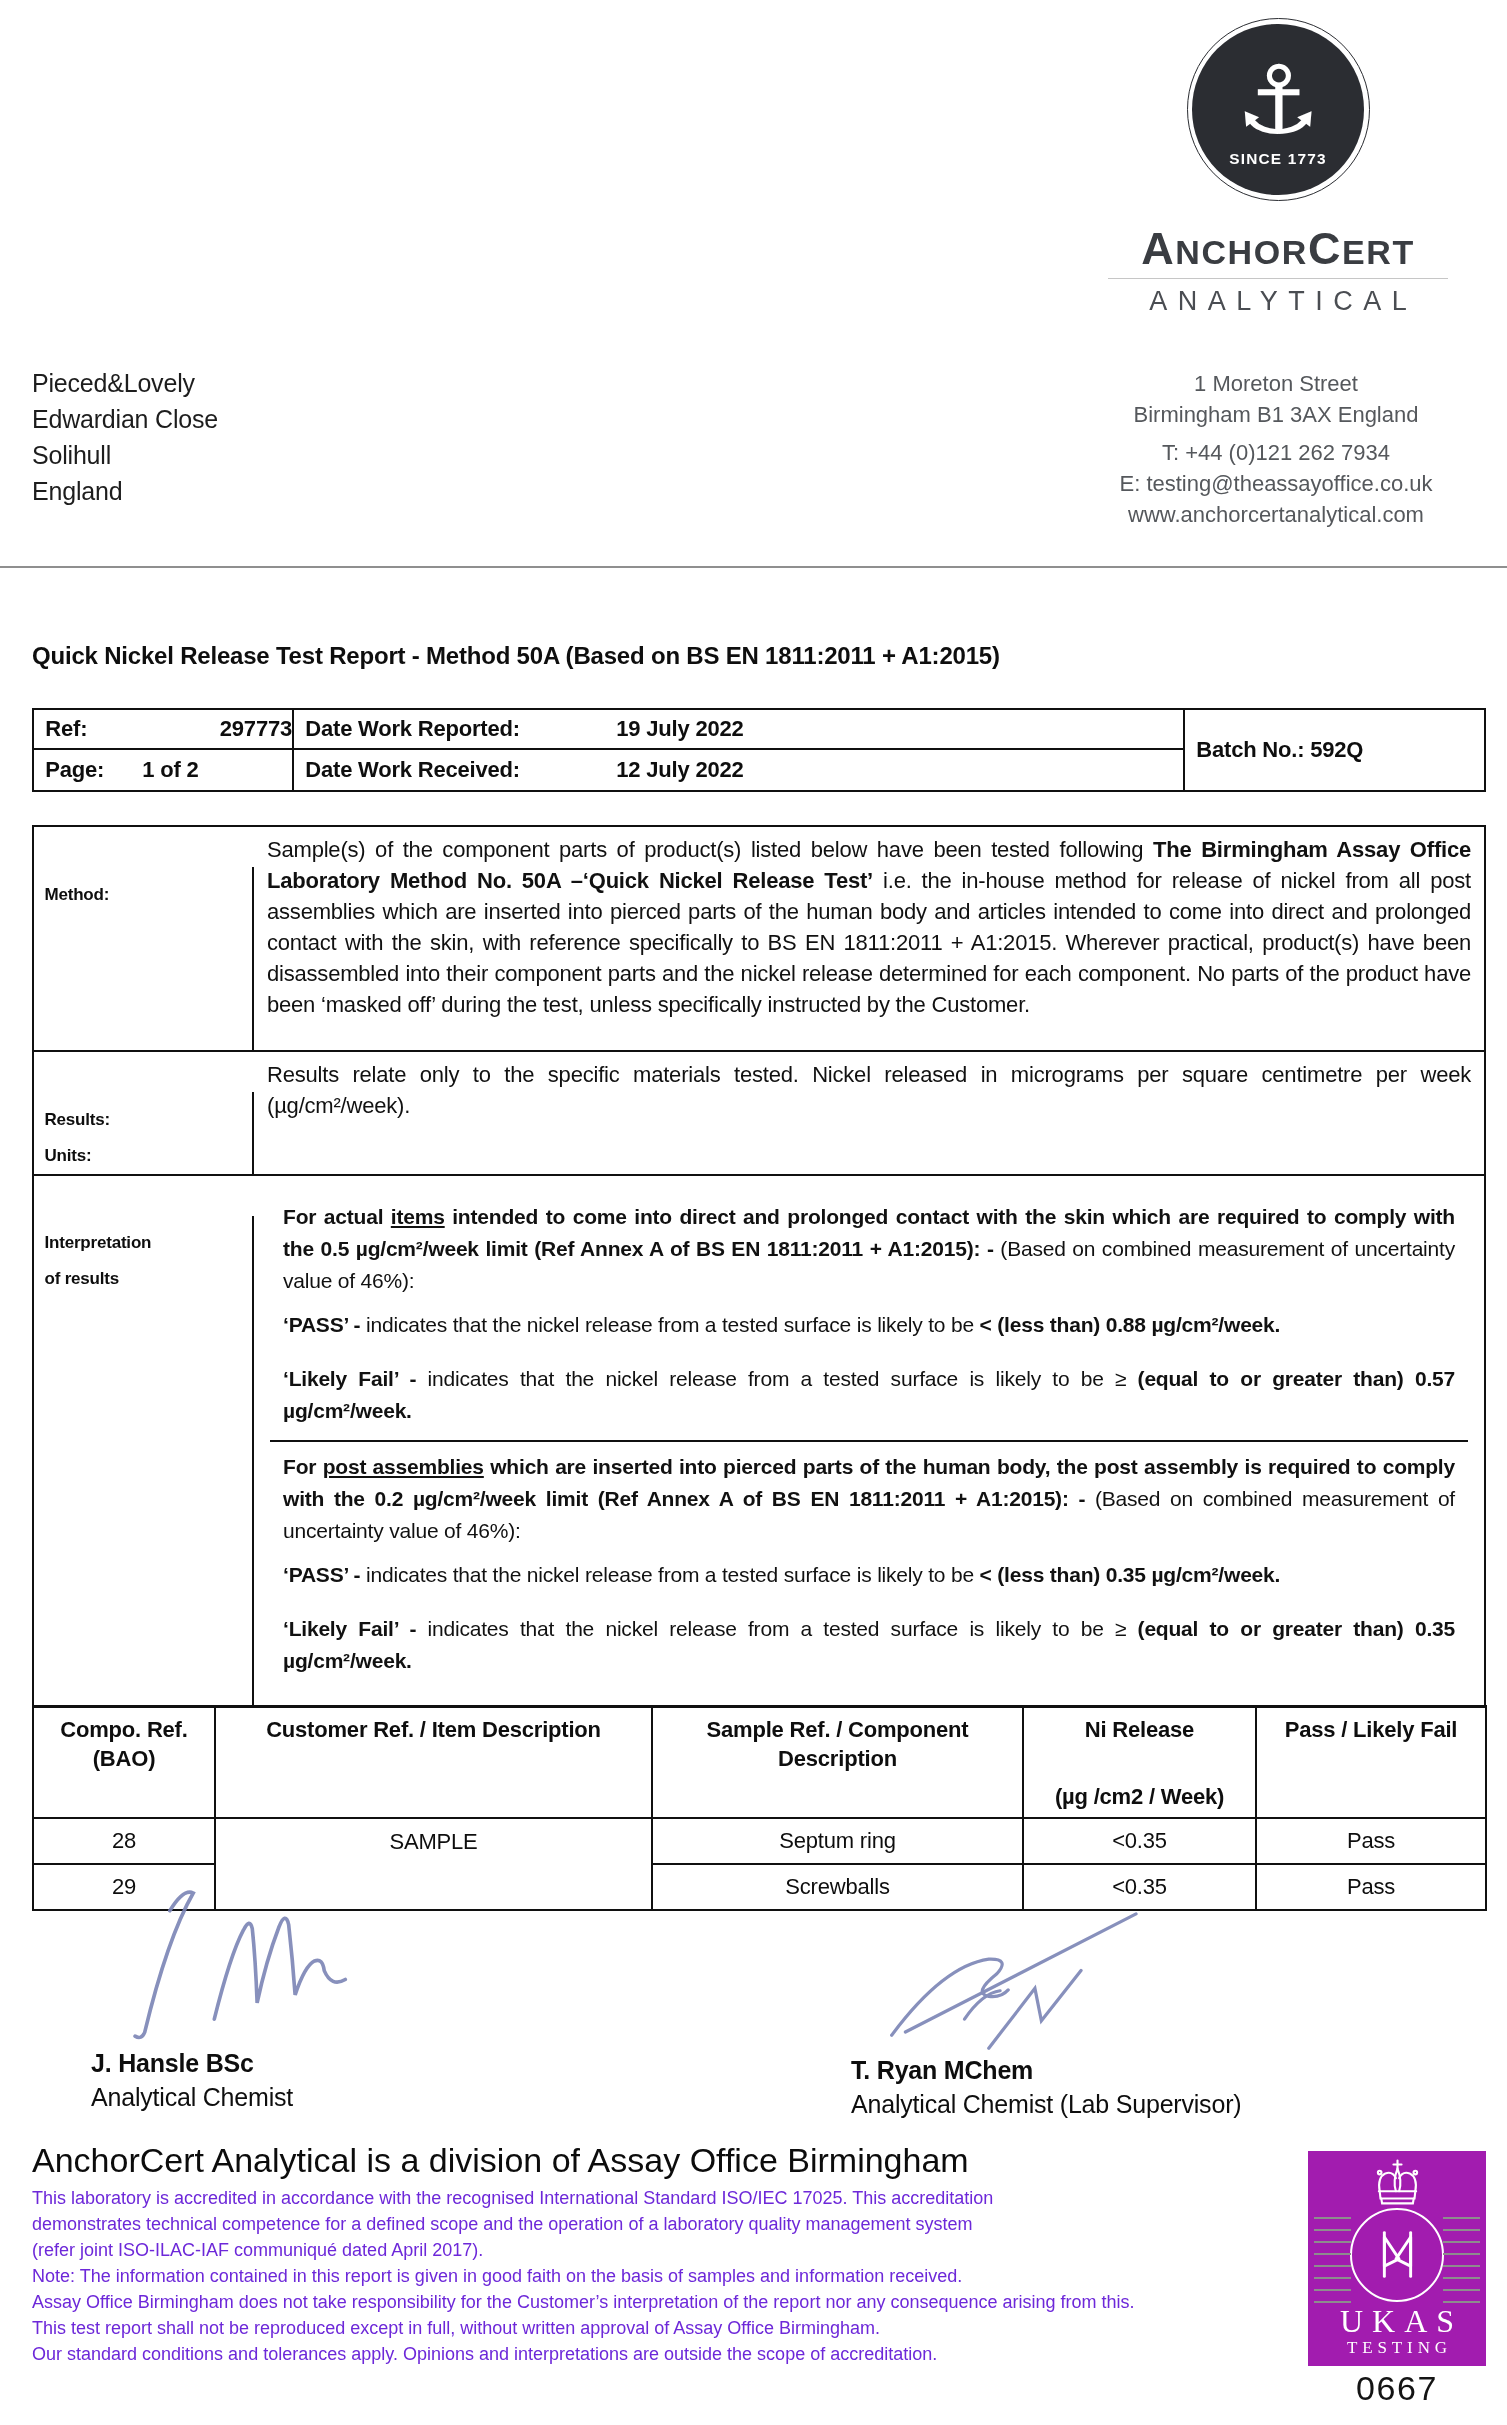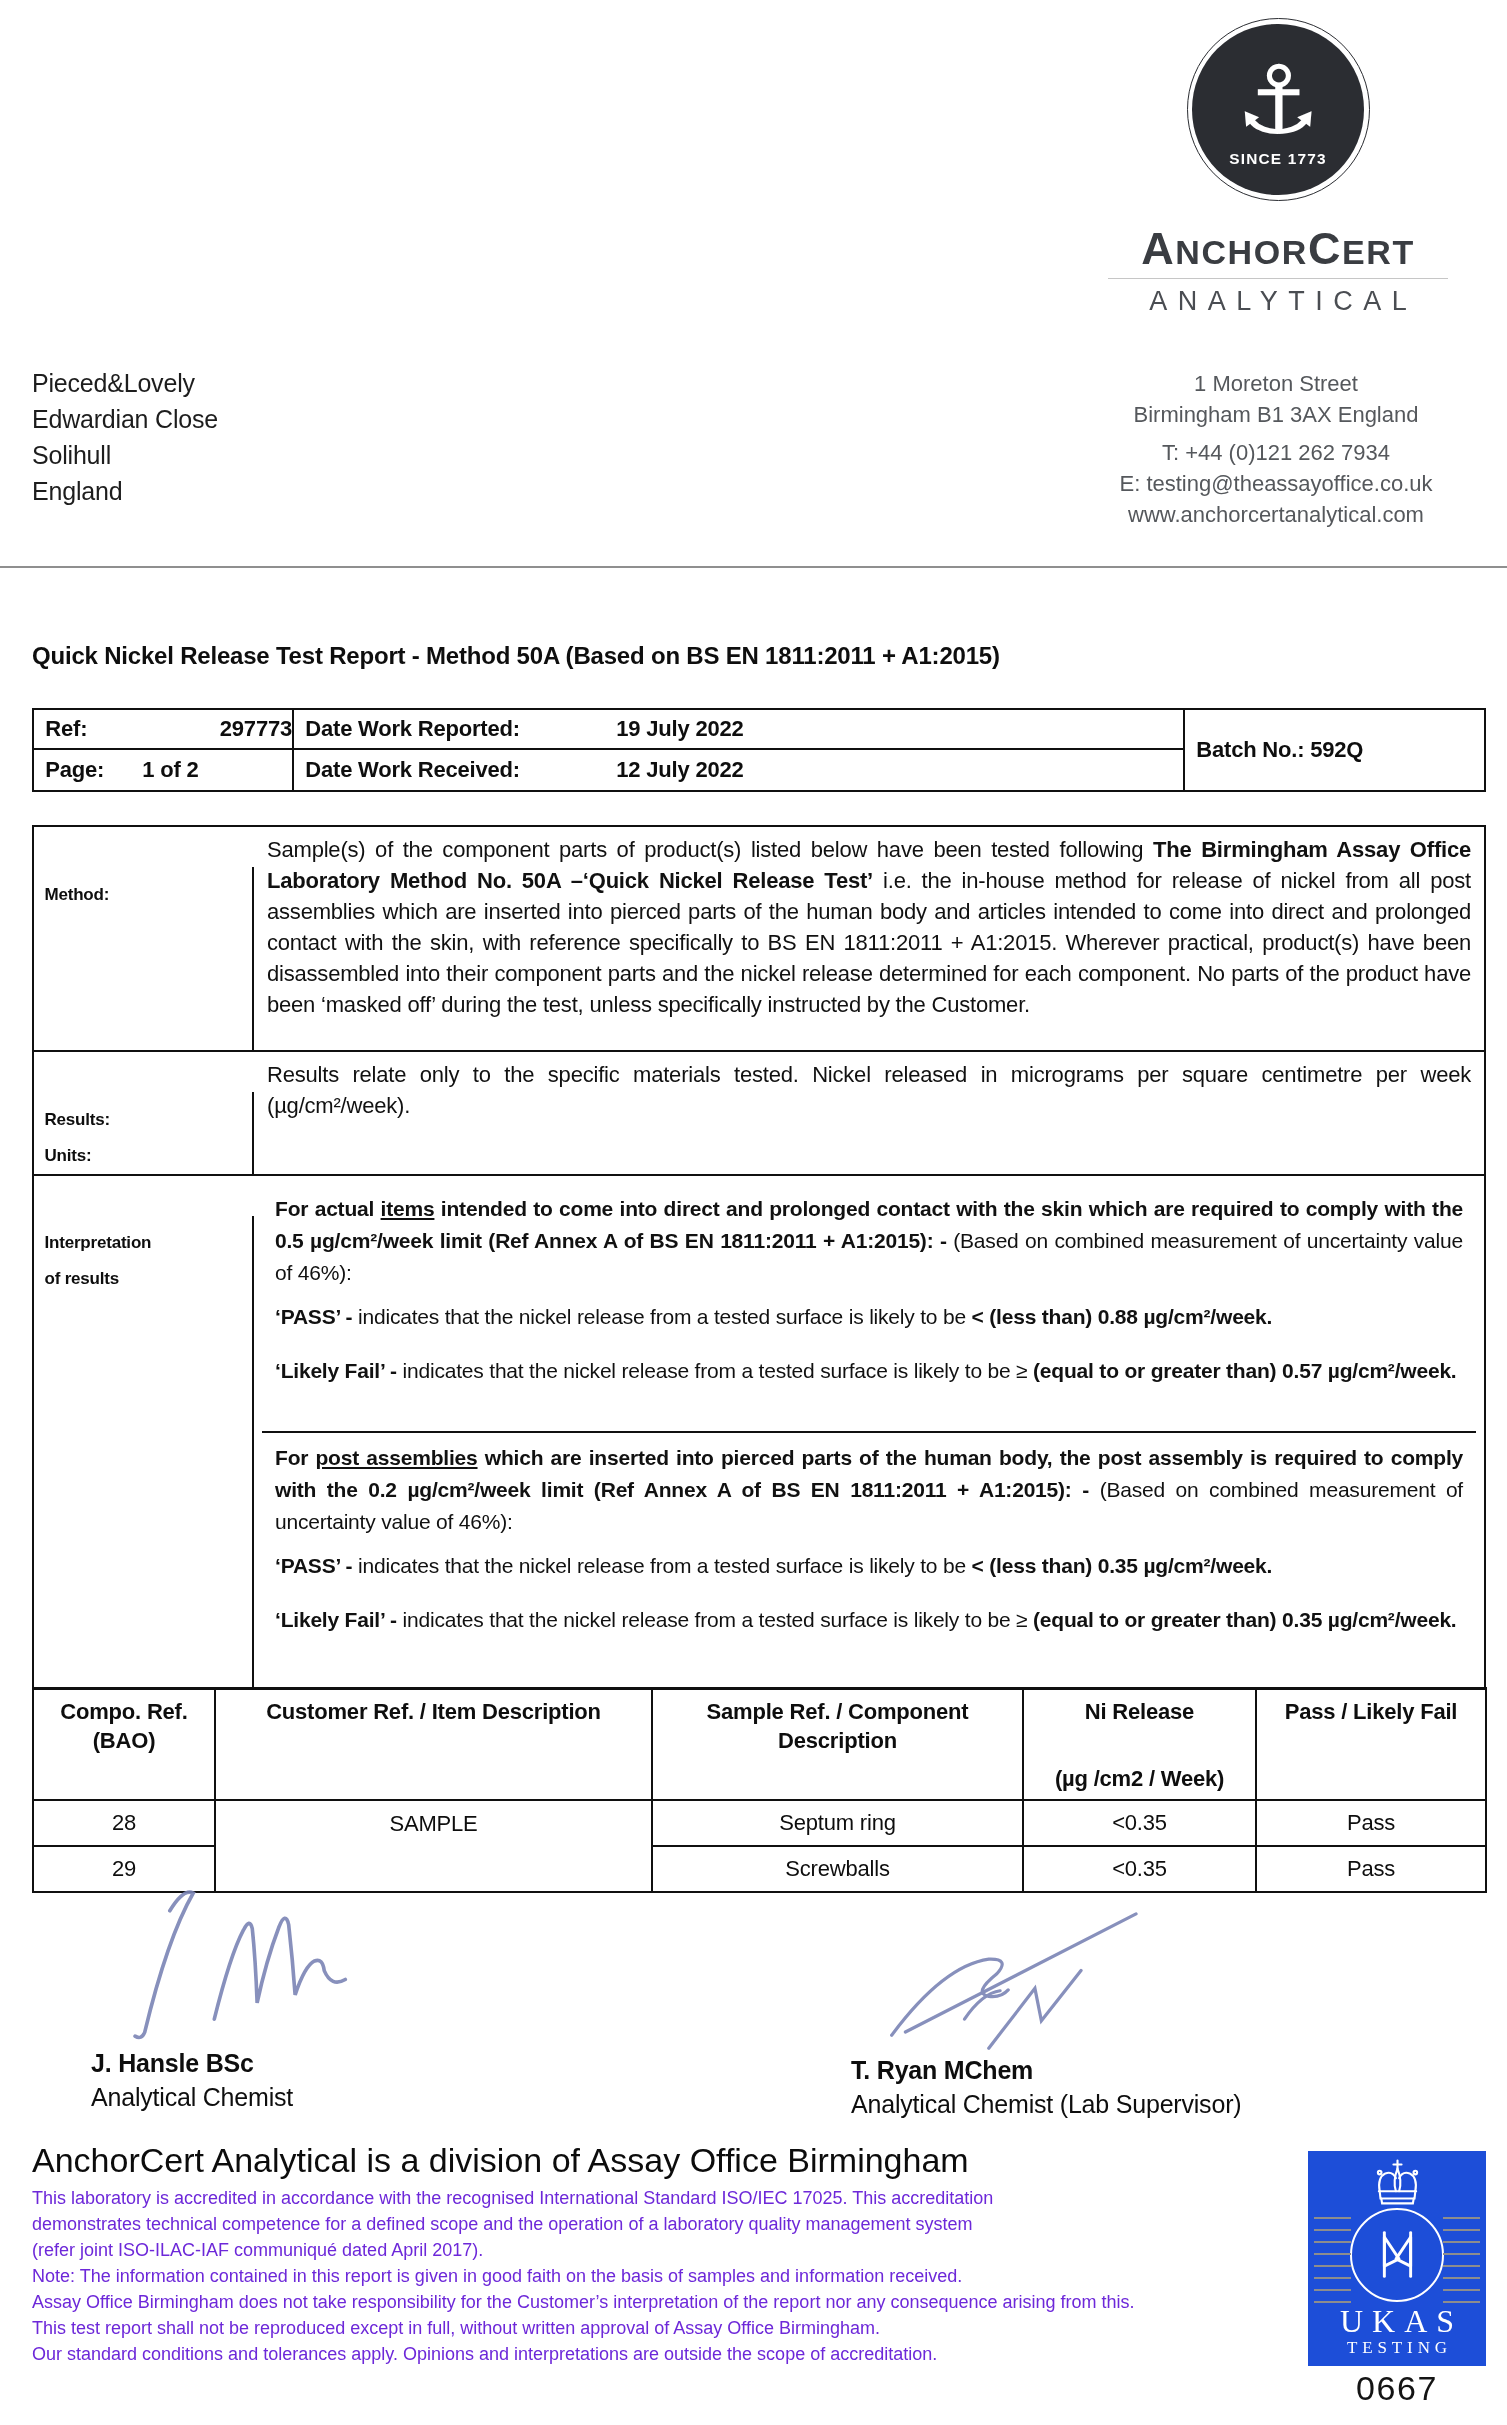--- a/index.html
+++ b/index.html
@@ -51,21 +51,21 @@
   .tables{position:absolute;left:32px;top:825px;width:1454px;}
   .doc-table{box-sizing:border-box;border:2.4px solid #101010;width:100%;}
   .mt-row{display:grid;grid-template-columns:220px 1fr;}
   .mt-row + .mt-row{border-top:2.4px solid #101010;}
   .mt-label{border-right:2.4px solid #101010;padding:9.7px 6.5px 0 10.5px;font-weight:bold;
     font-size:17px;line-height:36px;color:#0e0e0e;box-sizing:border-box;margin-top:40px;}
   .mt-content{padding:7.3px 13px 8px 13px;font-size:22px;line-height:31px;
     text-align:justify;color:#111;box-sizing:border-box;}
   .row-method .mt-content{min-height:223px;}
   .row-results .mt-content{min-height:102px;}
-  .interp-cell{padding:8px;}
+  .interp-cell{padding:16px;}
   .interp-block{padding:9.7px 13px 13px 13px;font-size:21px;line-height:32px;text-align:justify;}
   .interp-block + .interp-block{border-top:2.4px solid #101010;}
   .interp-block .p-intro{margin:0 0 11.3px 0;}
   .interp-block .p-pass{margin:0 0 22px 0;}
   .interp-block .p-fail{margin:0;min-height:63px;}
   .interp-block{min-height:215px;box-sizing:border-box;}
 
   
   .results-table{width:1454px;border-collapse:collapse;table-layout:fixed;margin-top:-2.4px;
     font-size:22px;color:#0e0e0e;padding-left:32px;}
@@ -78,21 +78,21 @@
 
   
   .sig-svg{position:absolute;}
   .sig-block{position:absolute;font-size:25px;color:#0e0e0e;}
   .sig-name{font-weight:bold;line-height:32px;}
   .sig-title{font-weight:normal;line-height:36px;}
 
   
   .division-line{position:absolute;left:32px;top:2141px;font-size:34px;color:#0c0c0c;letter-spacing:0;}
   .accreditation{position:absolute;left:32px;top:2185px;font-size:18px;line-height:26px;color:#6d28d9;letter-spacing:0;}
-  .ukas-box{position:absolute;left:1308px;top:2151px;width:178px;height:215px;background:#1d4ed8;
+  .ukas-box{position:absolute;left:1308px;top:2151px;width:178px;height:215px;background:#a21caf;
     text-align:center;box-sizing:border-box;}
   .ukas-crown{margin-top:6.5px;}
   .ukas-circle{width:94px;height:94px;border:2.4px solid #fff;border-radius:50%;
     margin:0 auto;display:flex;align-items:center;justify-content:center;box-sizing:border-box;}
   .ukas-name{color:#fff;font-family:"Liberation Serif",serif;font-size:32px;letter-spacing:9px;
     padding-left:9px;margin-top:2.4px;line-height:34px;}
   .ukas-type{color:#fff;font-family:"Liberation Serif",serif;font-size:17px;letter-spacing:4.9px;
     padding-left:4.9px;line-height:19.4px;}
   .ukas-dashes{position:absolute;width:37px;height:95px;top:66px;
     background:repeating-linear-gradient(to bottom,#8d8d8d 0 2.4px,transparent 2.4px 12px);}

